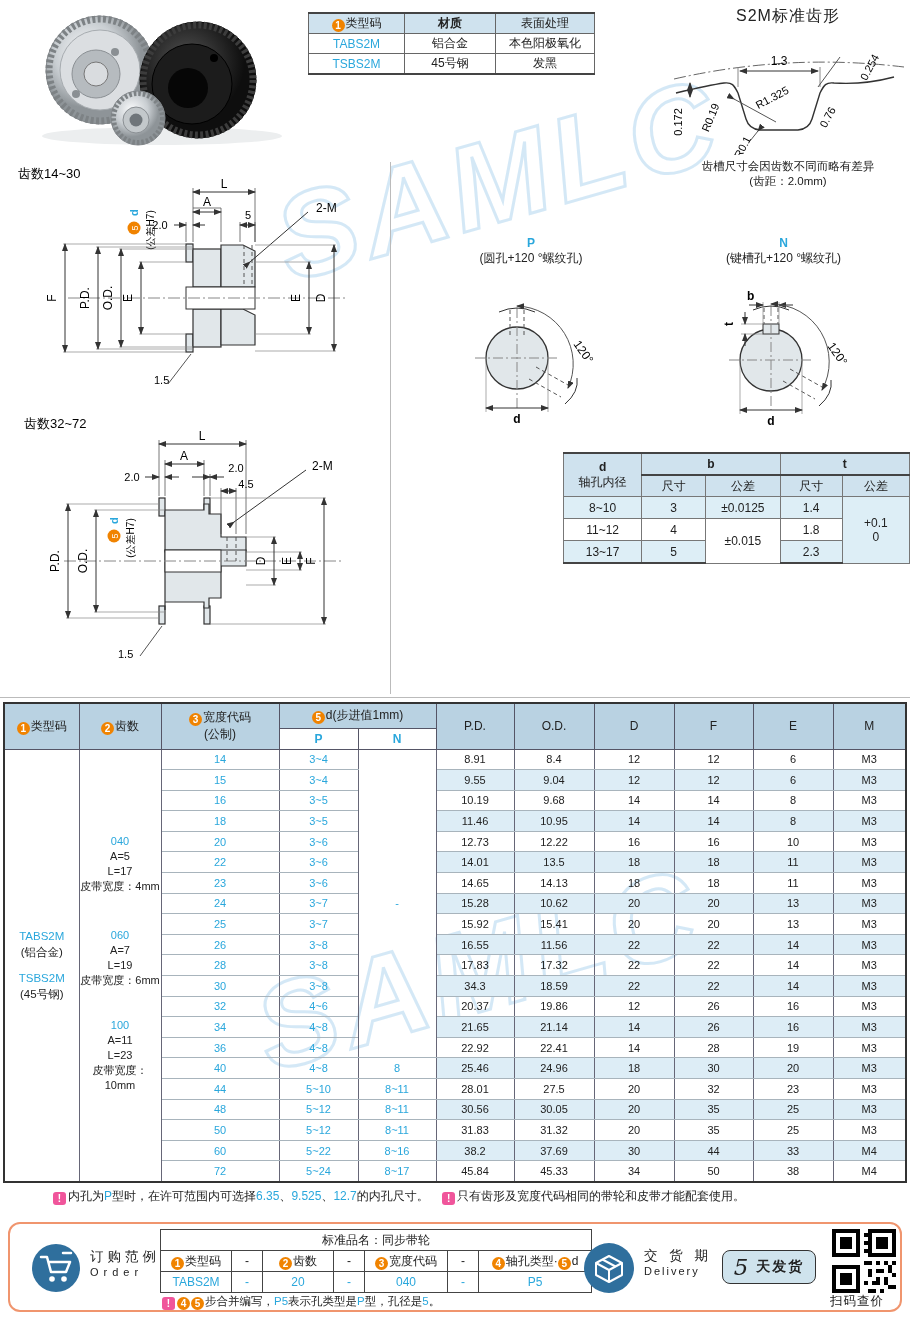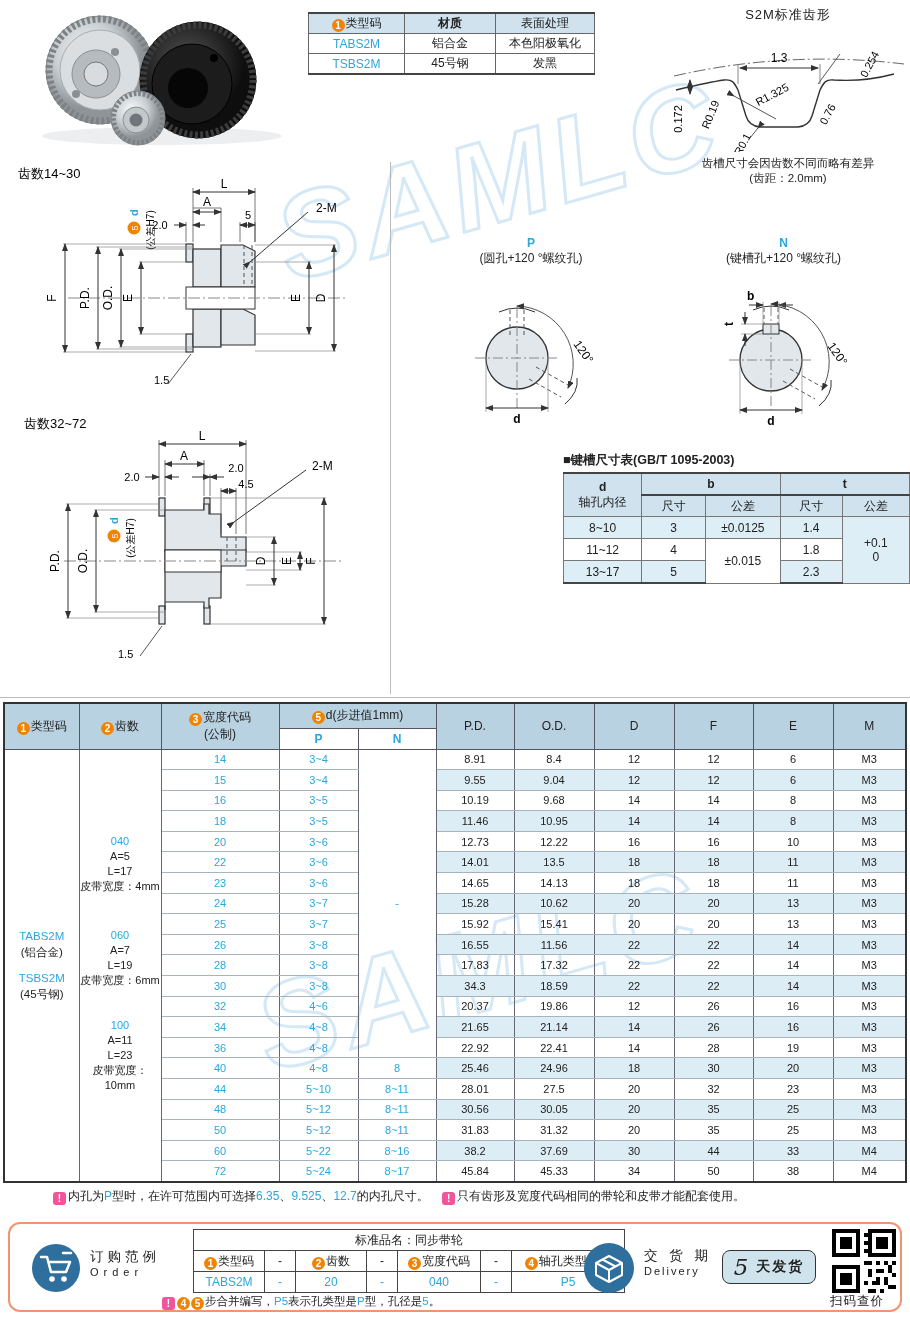--- a/index.html
+++ b/index.html
@@ -15,21 +15,21 @@
         vertical-align:-2px;margin-right:1px;flex:none;}
   .noteic{display:inline-flex;align-items:center;justify-content:center;width:13px;height:13px;
         border-radius:3px;background:#f0559b;color:#fff;font-size:10px;font-weight:bold;
         vertical-align:-2px;margin-right:2px;}
   
   #st{border-collapse:collapse;font-size:12px;}
   #st th,#st td{border:1px solid #666;text-align:center;height:19px;padding:0 6px;}
   #st th{background:#cfe2ee;font-weight:normal;border-top:2px solid #444;}
   #st tr:last-child td{border-bottom:2px solid #444;}
   
-  .tooth-title{font-size:13px;text-align:center;letter-spacing:1px;}
+  .tooth-title{font-size:16px;text-align:center;letter-spacing:1px;}
   .tooth-note{font-size:11.5px;text-align:center;line-height:15px;}
   svg text{font-family:"Liberation Sans","DejaVu Sans",sans-serif;}
   
   .shaft-title{font-size:13.5px;}
   .shaft-sub{font-size:12px;text-align:center;line-height:15px;}
   
   .kw-title{font-size:12.5px;font-weight:bold;margin-bottom:3px;}
   #kt{border-collapse:collapse;font-size:12px;}
   #kt th,#kt td{border:1px solid #777;text-align:center;padding:0 4px;}
   #kt th{background:#cfe2ee;font-weight:normal;height:20px;border-top:2px solid #444;}
@@ -46,21 +46,21 @@
   #mt .h1{height:25px;} #mt .h2{height:21px;}
   #mt th.sub{background:#fff;color:#2aa7dc;font-weight:bold;}
   #mt td.band{background:#ddedf6;}
   #mt td.blue{color:#2aa7dc;}
   .wblock{position:absolute;left:0;width:100%;text-align:center;font-size:11px;line-height:15px;}
   .typelines{font-size:11.5px;line-height:16px;text-align:center;}
   
   .notes{font-size:12px;padding-left:48px;}
   
   .footer{border:2px solid #f0956e;border-radius:12px;}
-  #ot{border-collapse:collapse;font-size:12px;margin-left:33px;}
+  #ot{border-collapse:collapse;font-size:12px;}
   #ot td{border:1px solid #444;text-align:center;height:20px;padding:0 4px;}
   .ft-cn{font-size:13.5px;letter-spacing:4px;white-space:nowrap;}
   .ft-en{font-size:11px;letter-spacing:5px;white-space:nowrap;}
   .daysbox{display:flex;align-items:center;justify-content:center;gap:8px;background:#cfe3ed;
            border:1.5px solid #333;border-radius:8px;}
   .daysnum{font-family:"DejaVu Serif","Liberation Serif",serif;font-style:italic;font-size:23px;}
   .daysunit{font-size:14px;font-weight:bold;letter-spacing:2px;}
   .qrcap{font-size:12.5px;letter-spacing:1px;}
   .vline{position:absolute;width:1px;background:#bbb;}
   .hline{position:absolute;height:1px;background:#bbb;}
@@ -395,21 +395,20 @@
               <line x1="131" y1="94" x2="131" y2="148"></line>
             </g>
           <line x1="69" y1="144" x2="131" y2="144" stroke="#333" marker-start="url(#ar2)" marker-end="url(#ar)"></line>
           <text x="100" y="159" font-size="12" font-weight="bold" text-anchor="middle">d</text>
         </svg>
       </div>
     </div>
   </div>
 
   <div class="abs" style="left:563px;top:452px;">
-    <div class="kw-title">■键槽尺寸表(GB/T 1095-2003)</div>
     <table id="kt">
       <tbody>
           <tr>
         <th rowspan="2" style="width:70px;"><span style="font-weight:bold;">d</span><br><span>轴孔内径</span></th>
         <th colspan="2" style="width:124px;font-weight:bold;">b</th>
         <th colspan="2" style="width:115px;font-weight:bold;">t</th>
       </tr>
       <tr>
         <th style="width:56px;">尺寸</th>
         <th style="width:66px;">公差</th>

